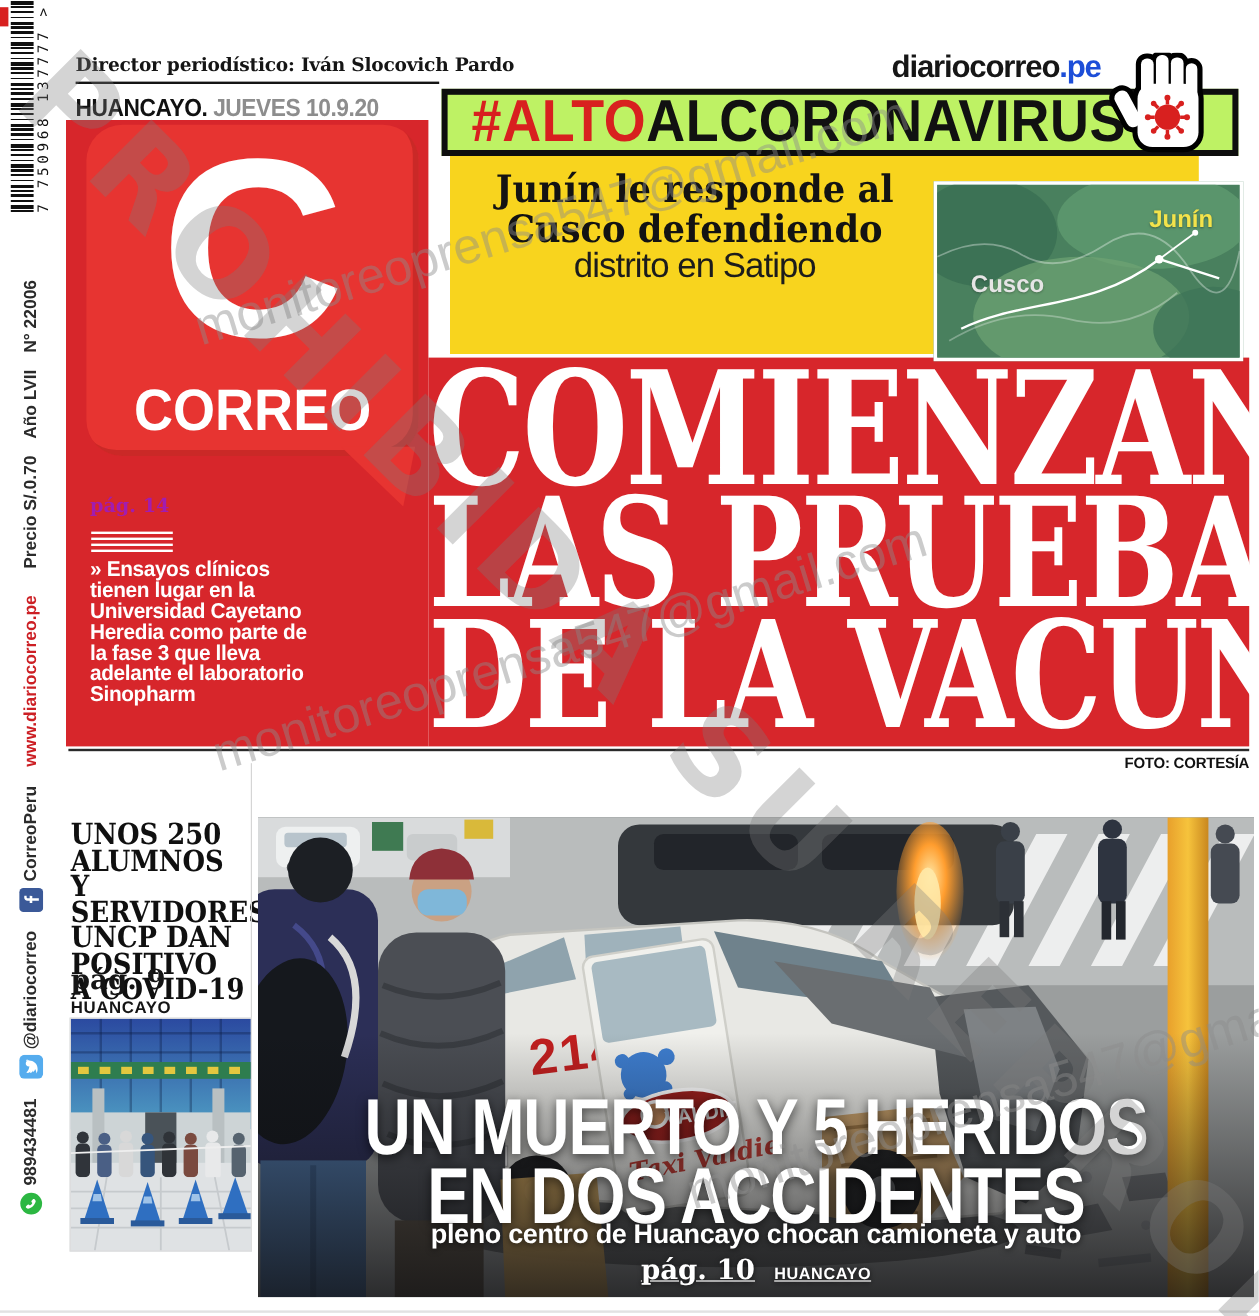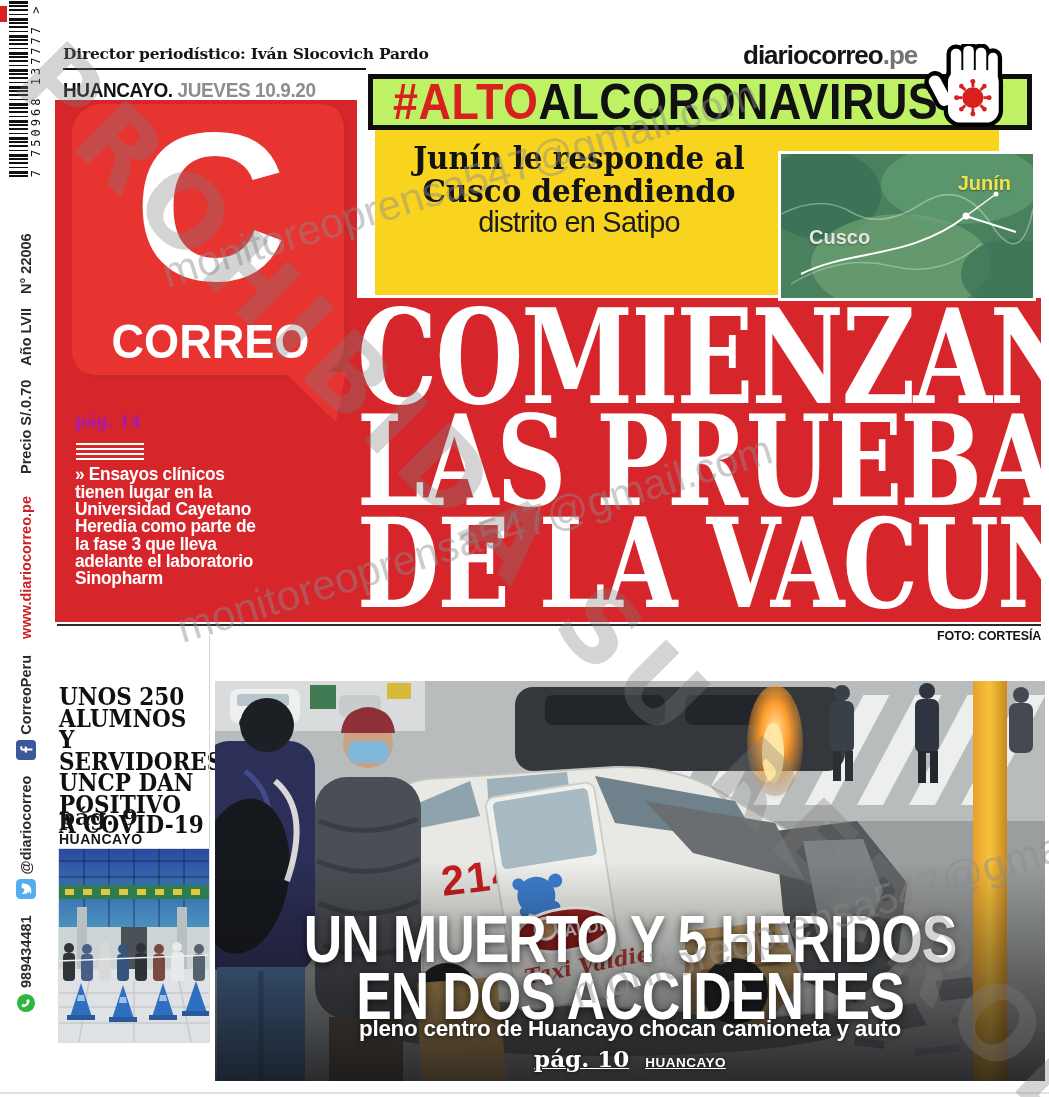--- a/index.html
+++ b/index.html
@@ -5,21 +5,21 @@
   html,body{margin:0;padding:0;background:#ffffff;}
   .page{position:relative;width:1049px;height:1097px;background:#ffffff;overflow:hidden;
         font-family:"Liberation Sans",sans-serif;color:#111;}
   .abs{position:absolute;}
 
   
   .crop-mark{left:0;top:6px;width:7px;height:16px;background:#d8201f;}
   .director{left:63px;top:44px;font-family:"DejaVu Serif",serif;font-weight:bold;font-size:15.5px;color:#151515;letter-spacing:-0.2px;}
   .director-rule{left:63px;top:68px;width:303px;height:2px;background:#141414;}
   .site{left:743px;top:40px;font-size:26px;font-weight:bold;letter-spacing:-1px;color:#161616;}
-  .site .tld{color:#737373;margin-top:32px;}
+  .site .tld{color:#1d4ed8;margin-top:32px;}
   .edition{left:63px;top:79px;font-size:19px;font-weight:bold;letter-spacing:-0.4px;transform:scale(1,1.08);transform-origin:left top;}
   .edition .date{color:#8d8d8d;}
 
   
   .banner{left:368px;top:74px;width:634px;height:46px;background:#bef264;border:5px solid #0e0e0e;
           display:flex;align-items:center;padding-left:20px;z-index:2;}
   .banner-text{font-size:44px;font-weight:bold;letter-spacing:0.5px;transform:scale(1.02,1.12);transform-origin:left center;white-space:nowrap;}
   .banner-text .hash{color:#d8201f;}
   .hand{left:920px;top:44px;width:100px;height:92px;z-index:3;}
 

